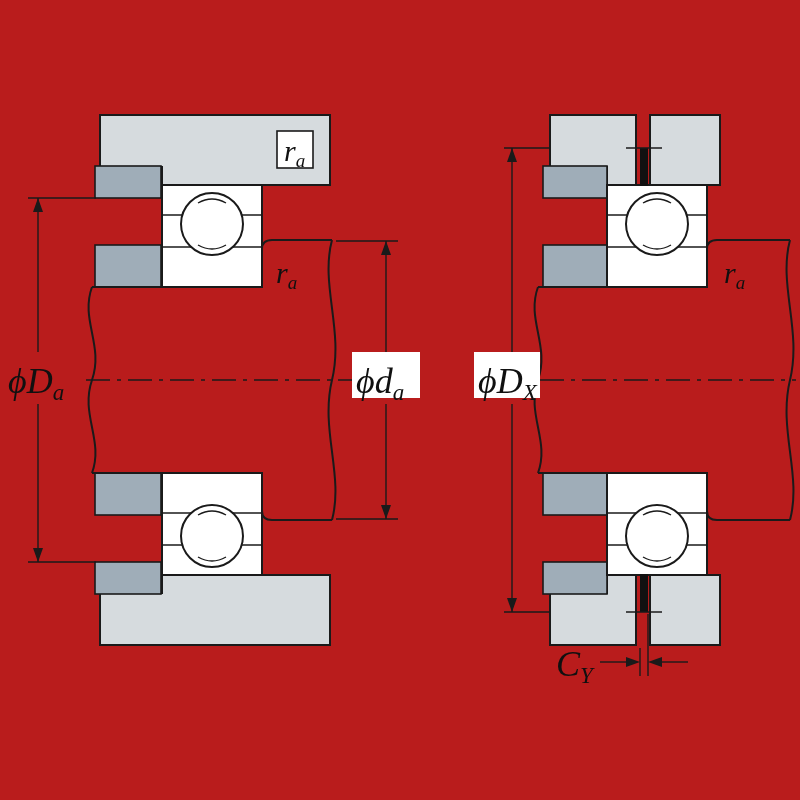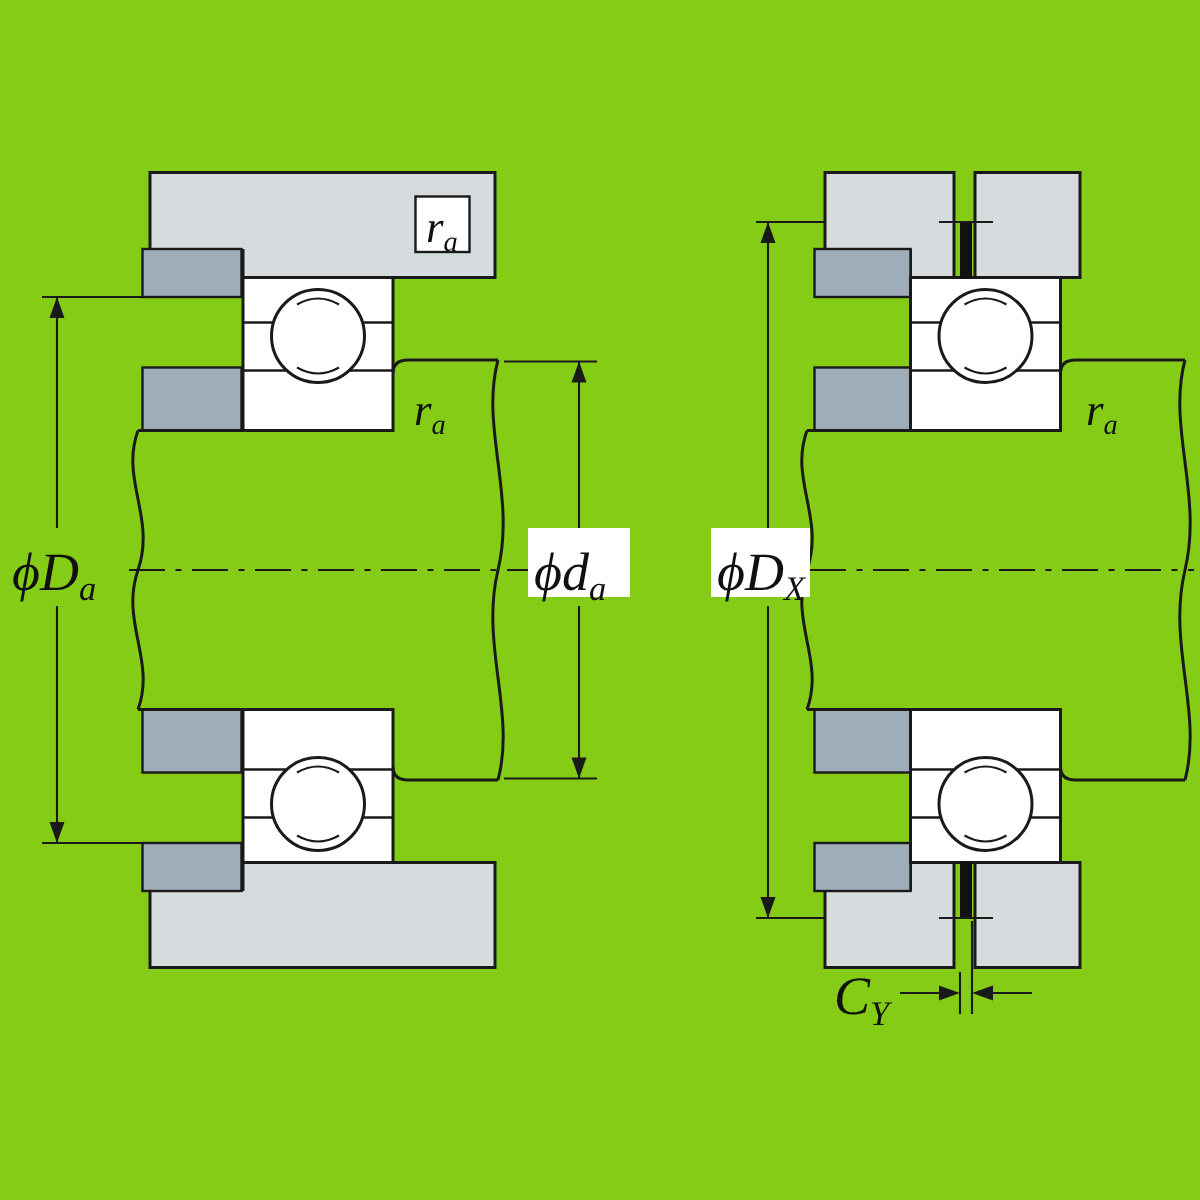--- a/index.html
+++ b/index.html
@@ -1,16 +1,16 @@
 <!DOCTYPE html>
 <html><head>
 <meta charset="utf-8">
 <style>
   html,body{margin:0;padding:0;background:#ffffff;}
-  .canvas{width:800px;height:800px;background:#84cc16;position:relative;overflow:hidden;}
+  .canvas{width:800px;height:800px;background:#b91c1c;position:relative;overflow:hidden;}
   svg{display:block;}
   .outline{fill:none;stroke:#1a1a1a;stroke-width:2;}
   .thin{fill:none;stroke:#1a1a1a;stroke-width:1.4;}
   .ringline{fill:none;stroke:#1a1a1a;stroke-width:1.6;}
   .whitepart{fill:#ffffff;stroke:#1a1a1a;stroke-width:2;}
   .arrow{fill:#1a1a1a;stroke:none;}
   .centerline{fill:none;stroke:#1a1a1a;stroke-width:1.3;stroke-dasharray:24 7 4 7;}
   .dim{font-family:"Liberation Serif","DejaVu Serif",serif;font-style:italic;font-size:36px;fill:#101010;}
   .dim .sub{font-size:23px;}
   .fillet{font-family:"Liberation Serif","DejaVu Serif",serif;font-style:italic;font-size:30px;fill:#101010;}

